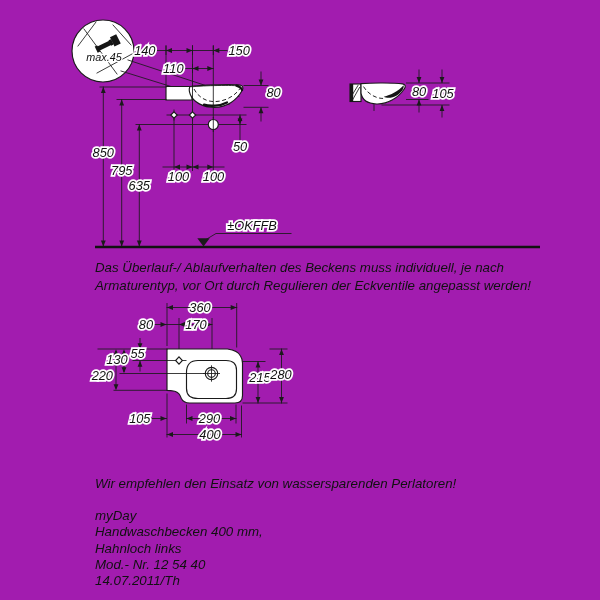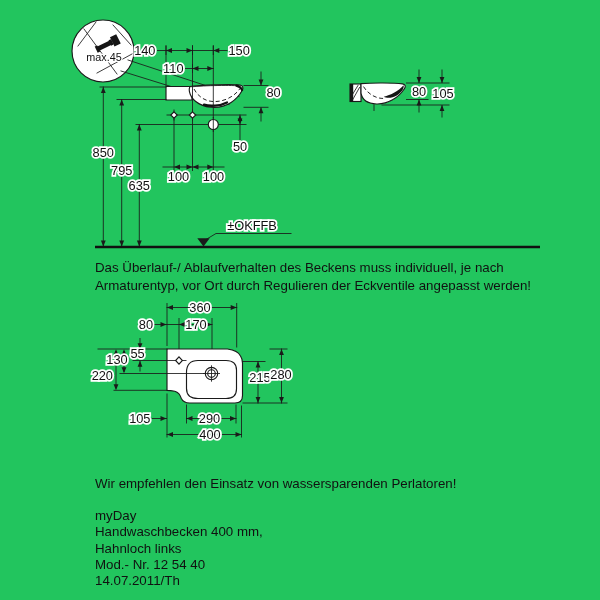--- a/index.html
+++ b/index.html
@@ -1,17 +1,17 @@
 <!DOCTYPE html>
 <html><head>
 <meta charset="utf-8">
 <style>
   html,body { margin:0; padding:0; background:#fff; }
-  .stage { width:600px; height:600px; background:#22c55e; position:relative; overflow:hidden;
-           font-family:"Liberation Sans", sans-serif; }
+  .stage { width:600px; height:600px; background:#a21caf; position:relative; overflow:hidden;
+           font-family:"Liberation Sans", sans-serif;font-style:italic; }
   svg { display:block; }
   .s    { stroke:#1a1a1a; stroke-width:1.15; fill:none; stroke-linecap:square; }
   .t    { stroke:#1a1a1a; stroke-width:0.85; fill:none; stroke-linecap:square; }
   .f    { fill:#ffffff; }
   .blk  { fill:#151515; stroke:none; }
   .dsh  { stroke:#1a1a1a; stroke-width:0.95; fill:none; stroke-dasharray:4 2.6; }
   .thk  { stroke:#111; stroke-width:2.3; fill:none; stroke-linecap:round; }
   .base { stroke:#111; stroke-width:2.6; fill:none; }
   text.d  { font-family:"Liberation Sans", sans-serif; font-size:12.8px; fill:#111;
             paint-order:stroke; stroke:#ffffff; stroke-width:3.5px; }

